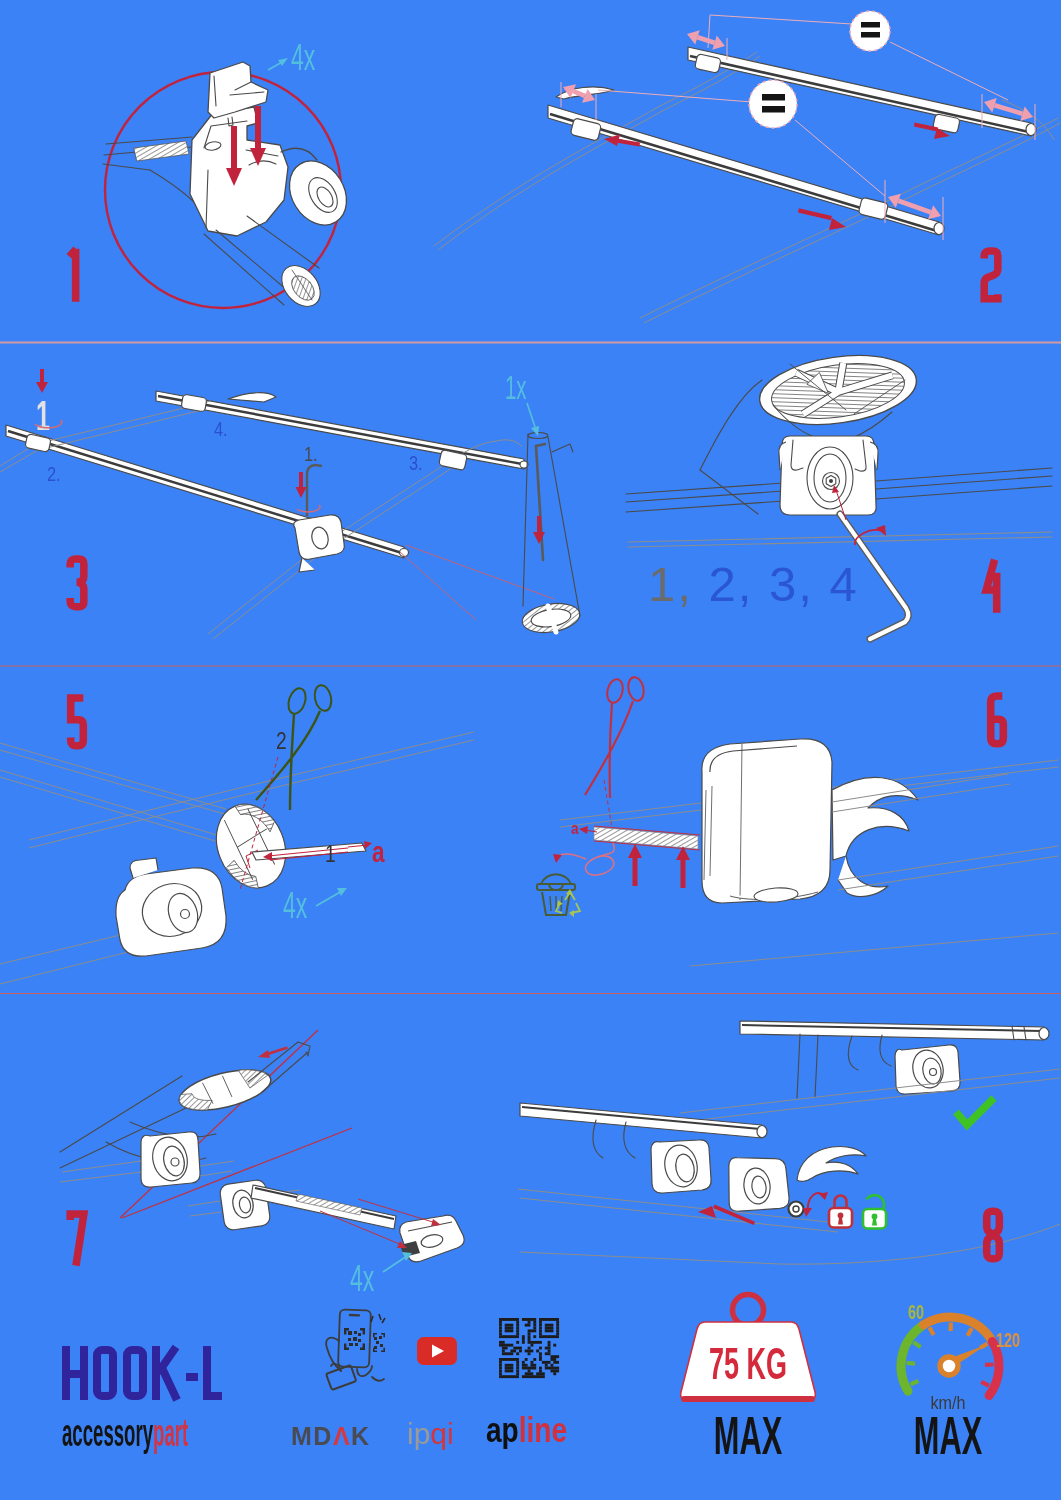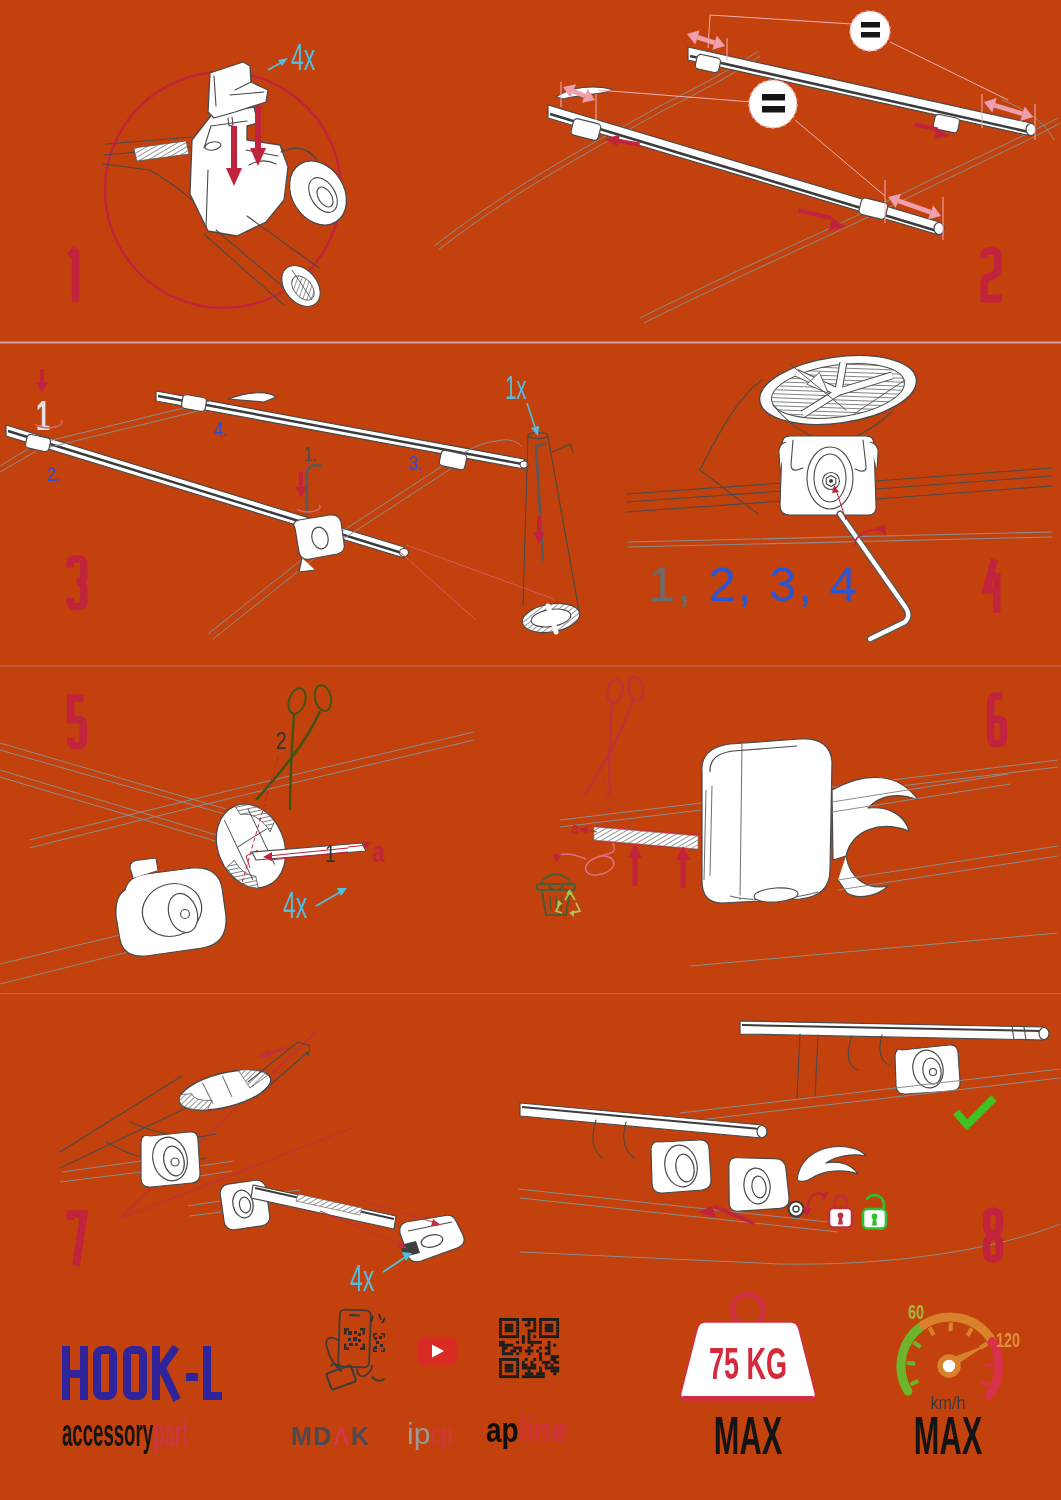--- a/index.html
+++ b/index.html
@@ -1,16 +1,16 @@
 <!DOCTYPE html>
 <html><head>
 <meta charset="utf-8">
 <style>
 html,body{margin:0;padding:0;background:#ffffff;}
-#page{position:relative;width:1061px;height:1500px;background:#c2410c;overflow:hidden;
+#page{position:relative;width:1061px;height:1500px;background:#3b82f6;overflow:hidden;
  font-family:"Liberation Sans",sans-serif;}
 svg{position:absolute;left:0;top:0;}
 text{font-family:"Liberation Sans",sans-serif;}
 .sk{stroke:#4a4a4a;fill:none;stroke-width:1.1;stroke-linejoin:round;stroke-linecap:round;}
 .skl{stroke:#8d8d8d;fill:none;stroke-width:1;stroke-linejoin:round;}
 .skw{stroke:#4a4a4a;fill:#ffffff;stroke-width:1.2;stroke-linejoin:round;}
 </style>
 </head>
 <body>
 <div id="page">

